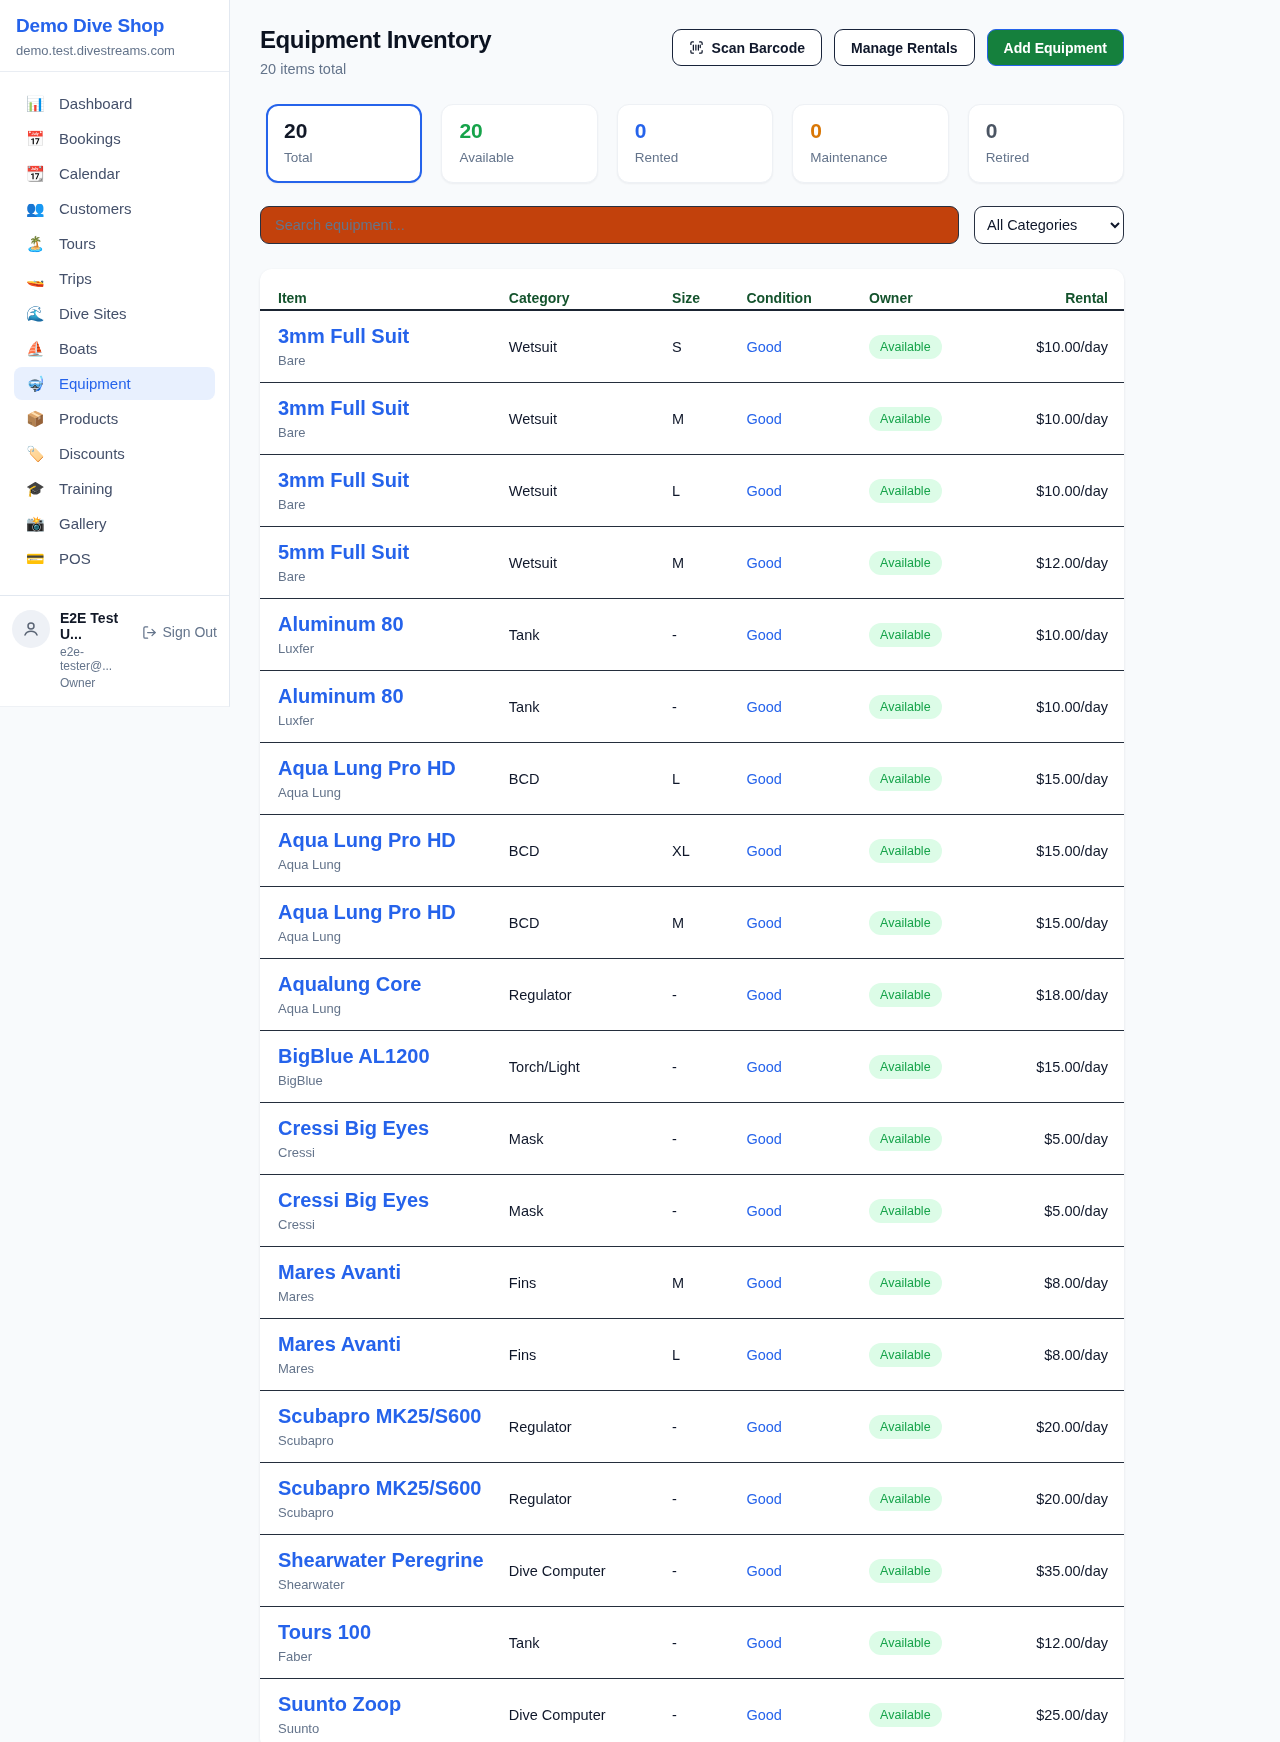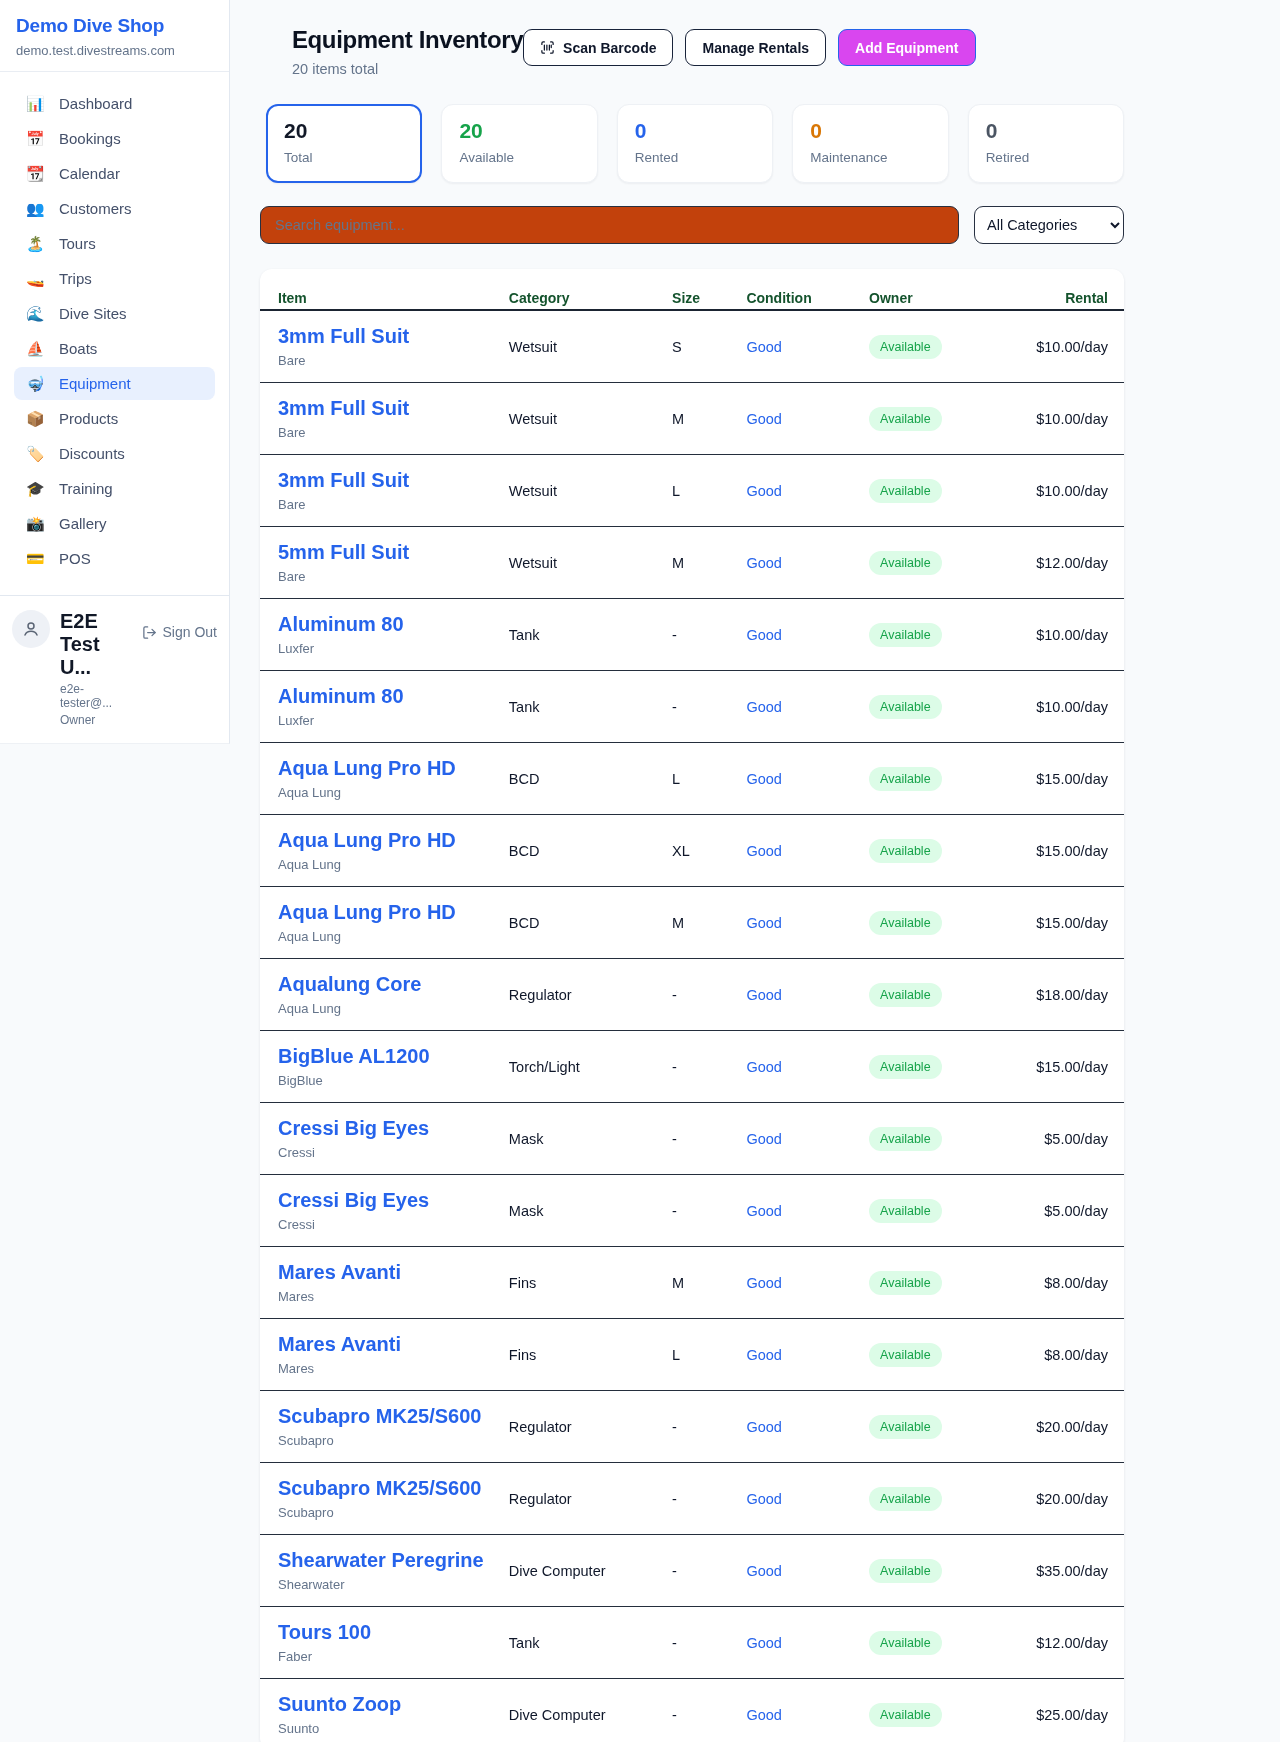--- a/index.html
+++ b/index.html
@@ -31,45 +31,45 @@
   .nav-icon { width:20px; text-align:center; font-size:15px; line-height:1; }
   .user-section {
     border-top:1px solid #e2e8f0; margin-top:10px;
     padding:14px 12px 16px; display:flex; align-items:flex-start; gap:10px;
   }
   .avatar {
     width:38px; height:38px; border-radius:50%; background:#eef1f6;
     display:flex; align-items:center; justify-content:center; flex:0 0 38px;
   }
   .user-meta { flex:1; min-width:0; }
-  .user-name { font-weight:700; font-size:20px; color:#111827; }
+  .user-name { font-weight:700; font-size:14px; color:#111827; }
   .user-email { font-size:12px; color:#64748b; margin-top:3px; }
   .user-role { font-size:12px; color:#64748b; margin-top:3px; }
   .signout {
     display:flex; align-items:center; gap:6px; color:#64748b;
     font-size:14px; margin-top:10px; cursor:pointer; white-space:nowrap;
     background:none; border:none; padding:0; font-family:inherit;
   }
 
   
   main { flex:1; padding:26px 0 40px 30px; }
   .container { width:864px; }
 
-  .page-head { display:flex; align-items:flex-start;margin-left:32px; }
+  .page-head { display:flex; justify-content:space-between; align-items:flex-start; }
   h1.page-title { margin:0; font-size:24px; font-weight:800; color:#0b1220; letter-spacing:-0.4px; }
   .subtitle { color:#64748b; font-size:14.5px; margin-top:7px; }
   .actions { display:flex; gap:12px; padding-top:3px; }
   .btn {
     height:37px; padding:16px 16px; border-radius:9px;
     border:1px solid #18233a; background:#fff;
     font-size:14px; font-weight:600; color:#0f172a;
     display:inline-flex; align-items:center; gap:8px; cursor:pointer;
     font-family:inherit;
   }
-  .btn.primary { background:#d946ef; border-color:#2563eb; color:#fff; }
+  .btn.primary { background:#15803d; border-color:#2563eb; color:#fff; }
 
   .stats { display:flex; gap:13px; margin-top:27px; }
   .stat {
     flex:1; background:#fff; border:1px solid #eef1f5; border-radius:12px;
     padding:15px 17px 17px; box-shadow:0 1px 2px rgba(16,24,40,.05); cursor:pointer;margin-left:6px;
   }
   .stat.selected { border:2px solid #2563eb; padding:14px 16px 16px; }
   .stat-value { font-size:21px; font-weight:800; line-height:1; }
   .stat-label { font-size:13.5px; color:#64748b; margin-top:9px; }
 

